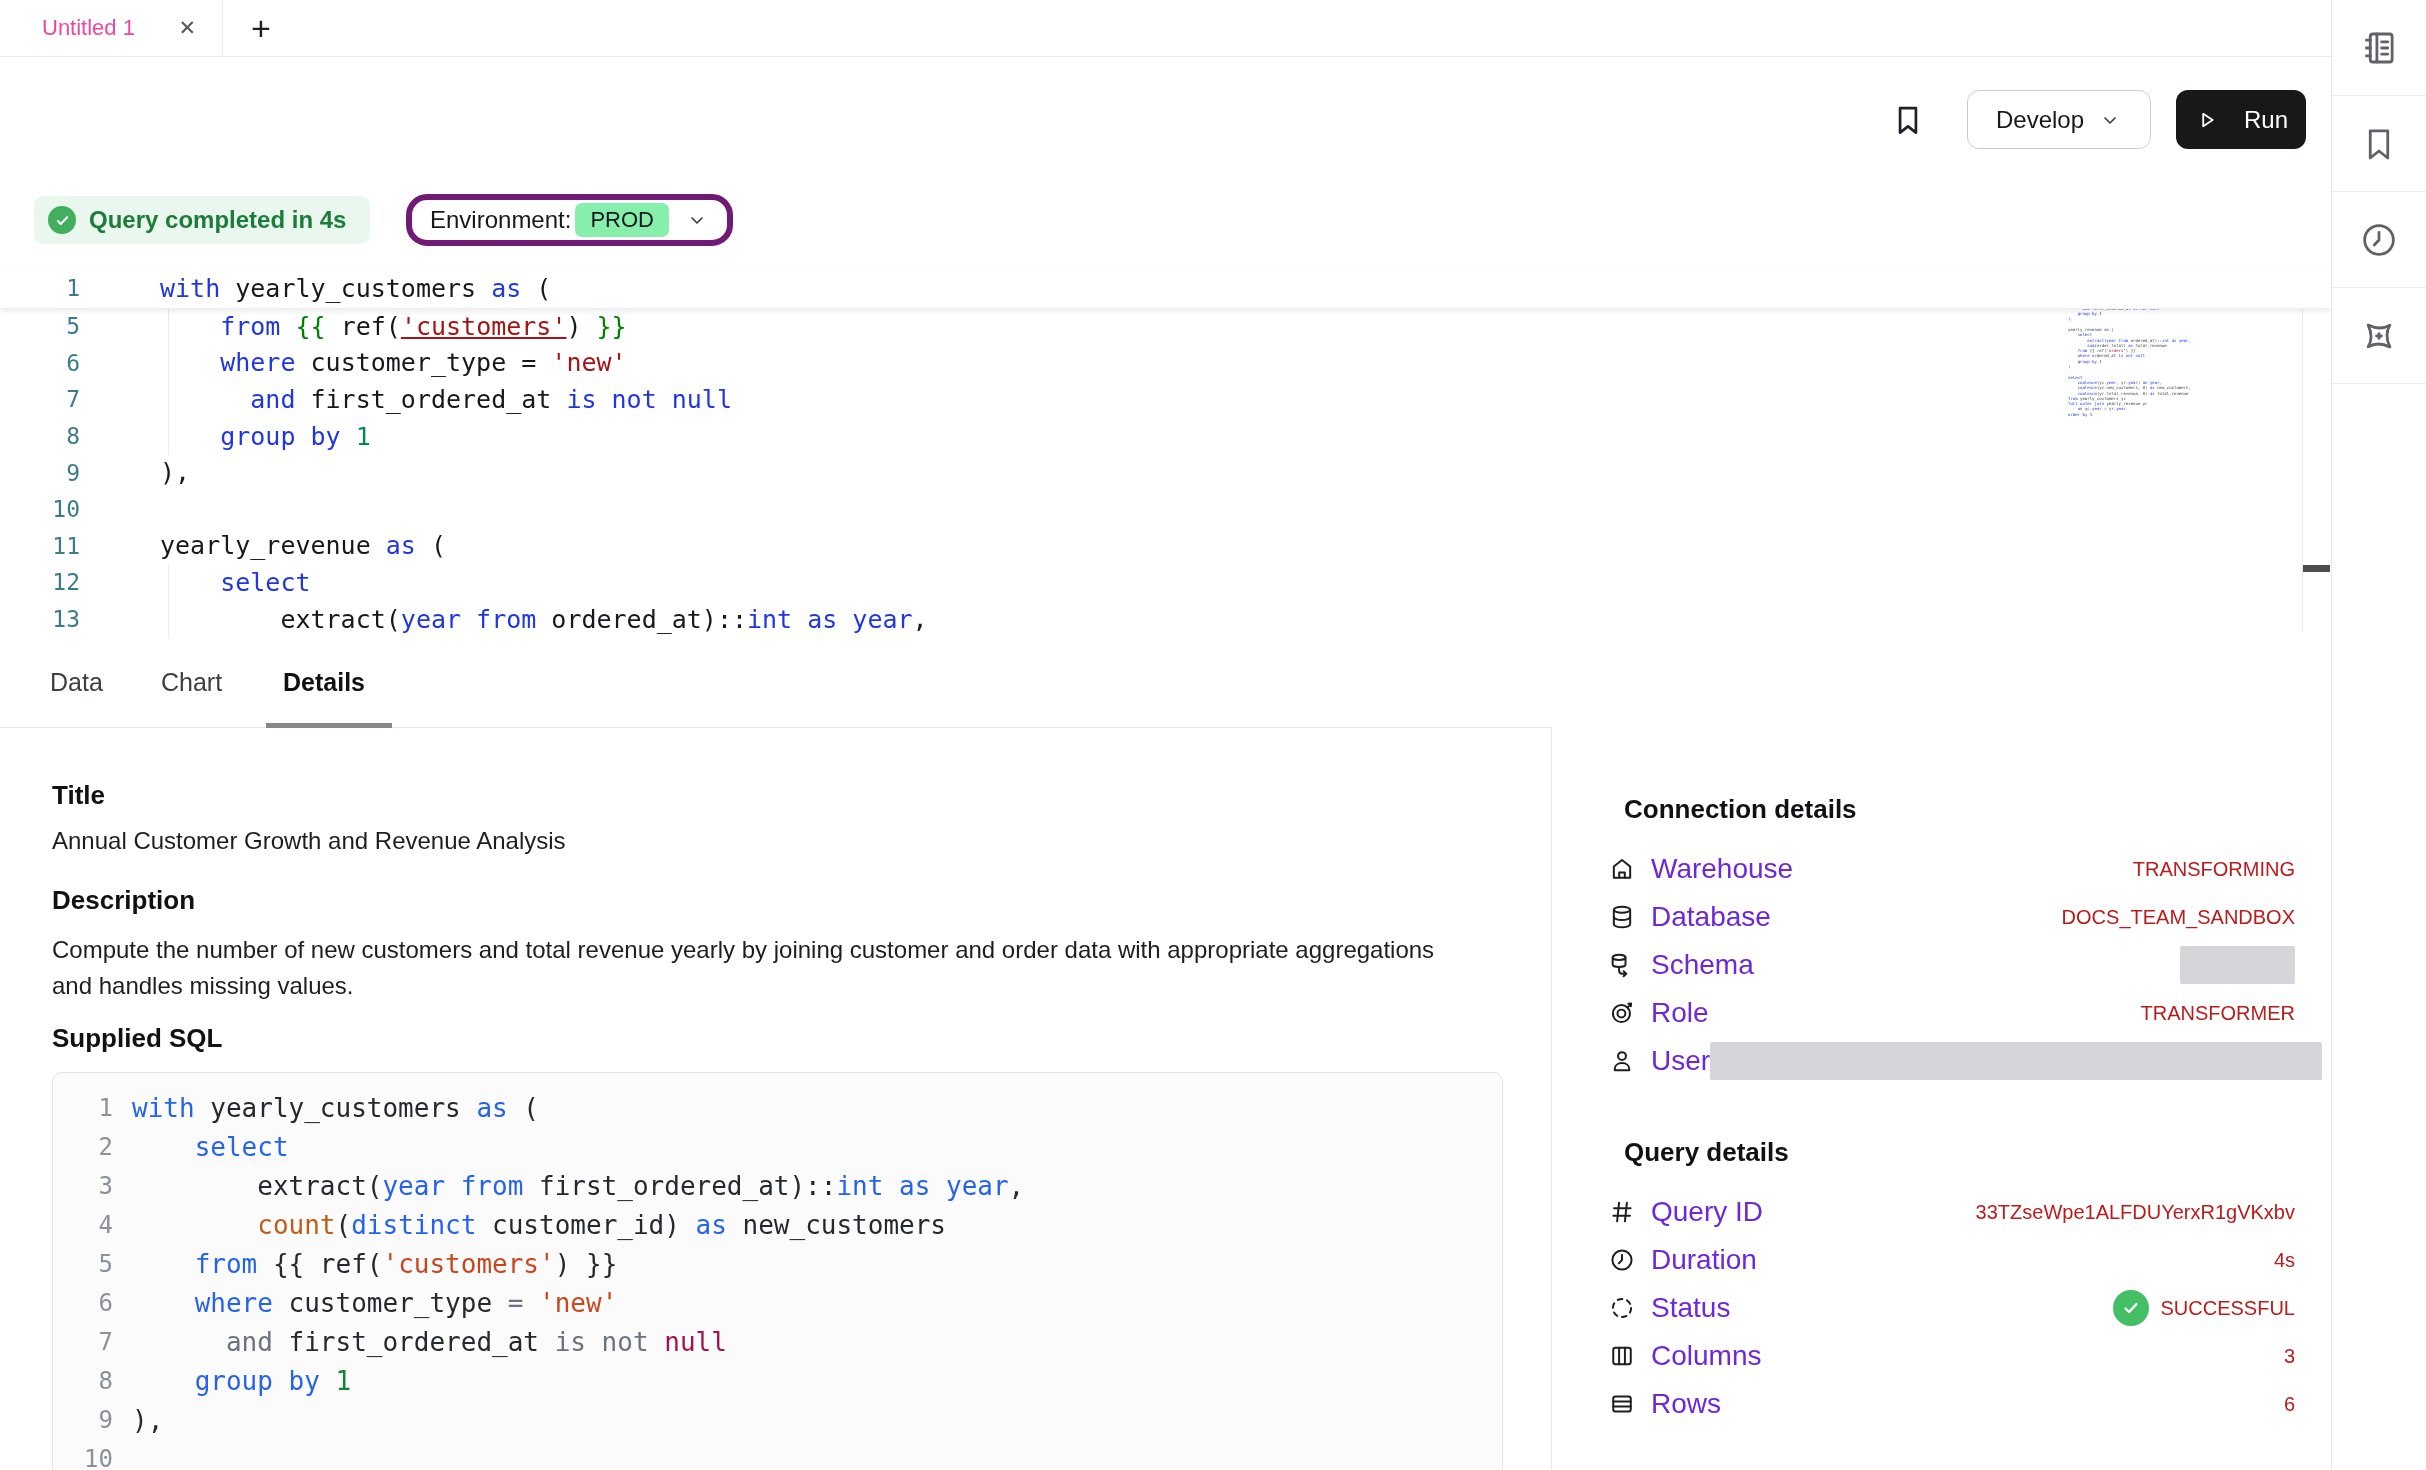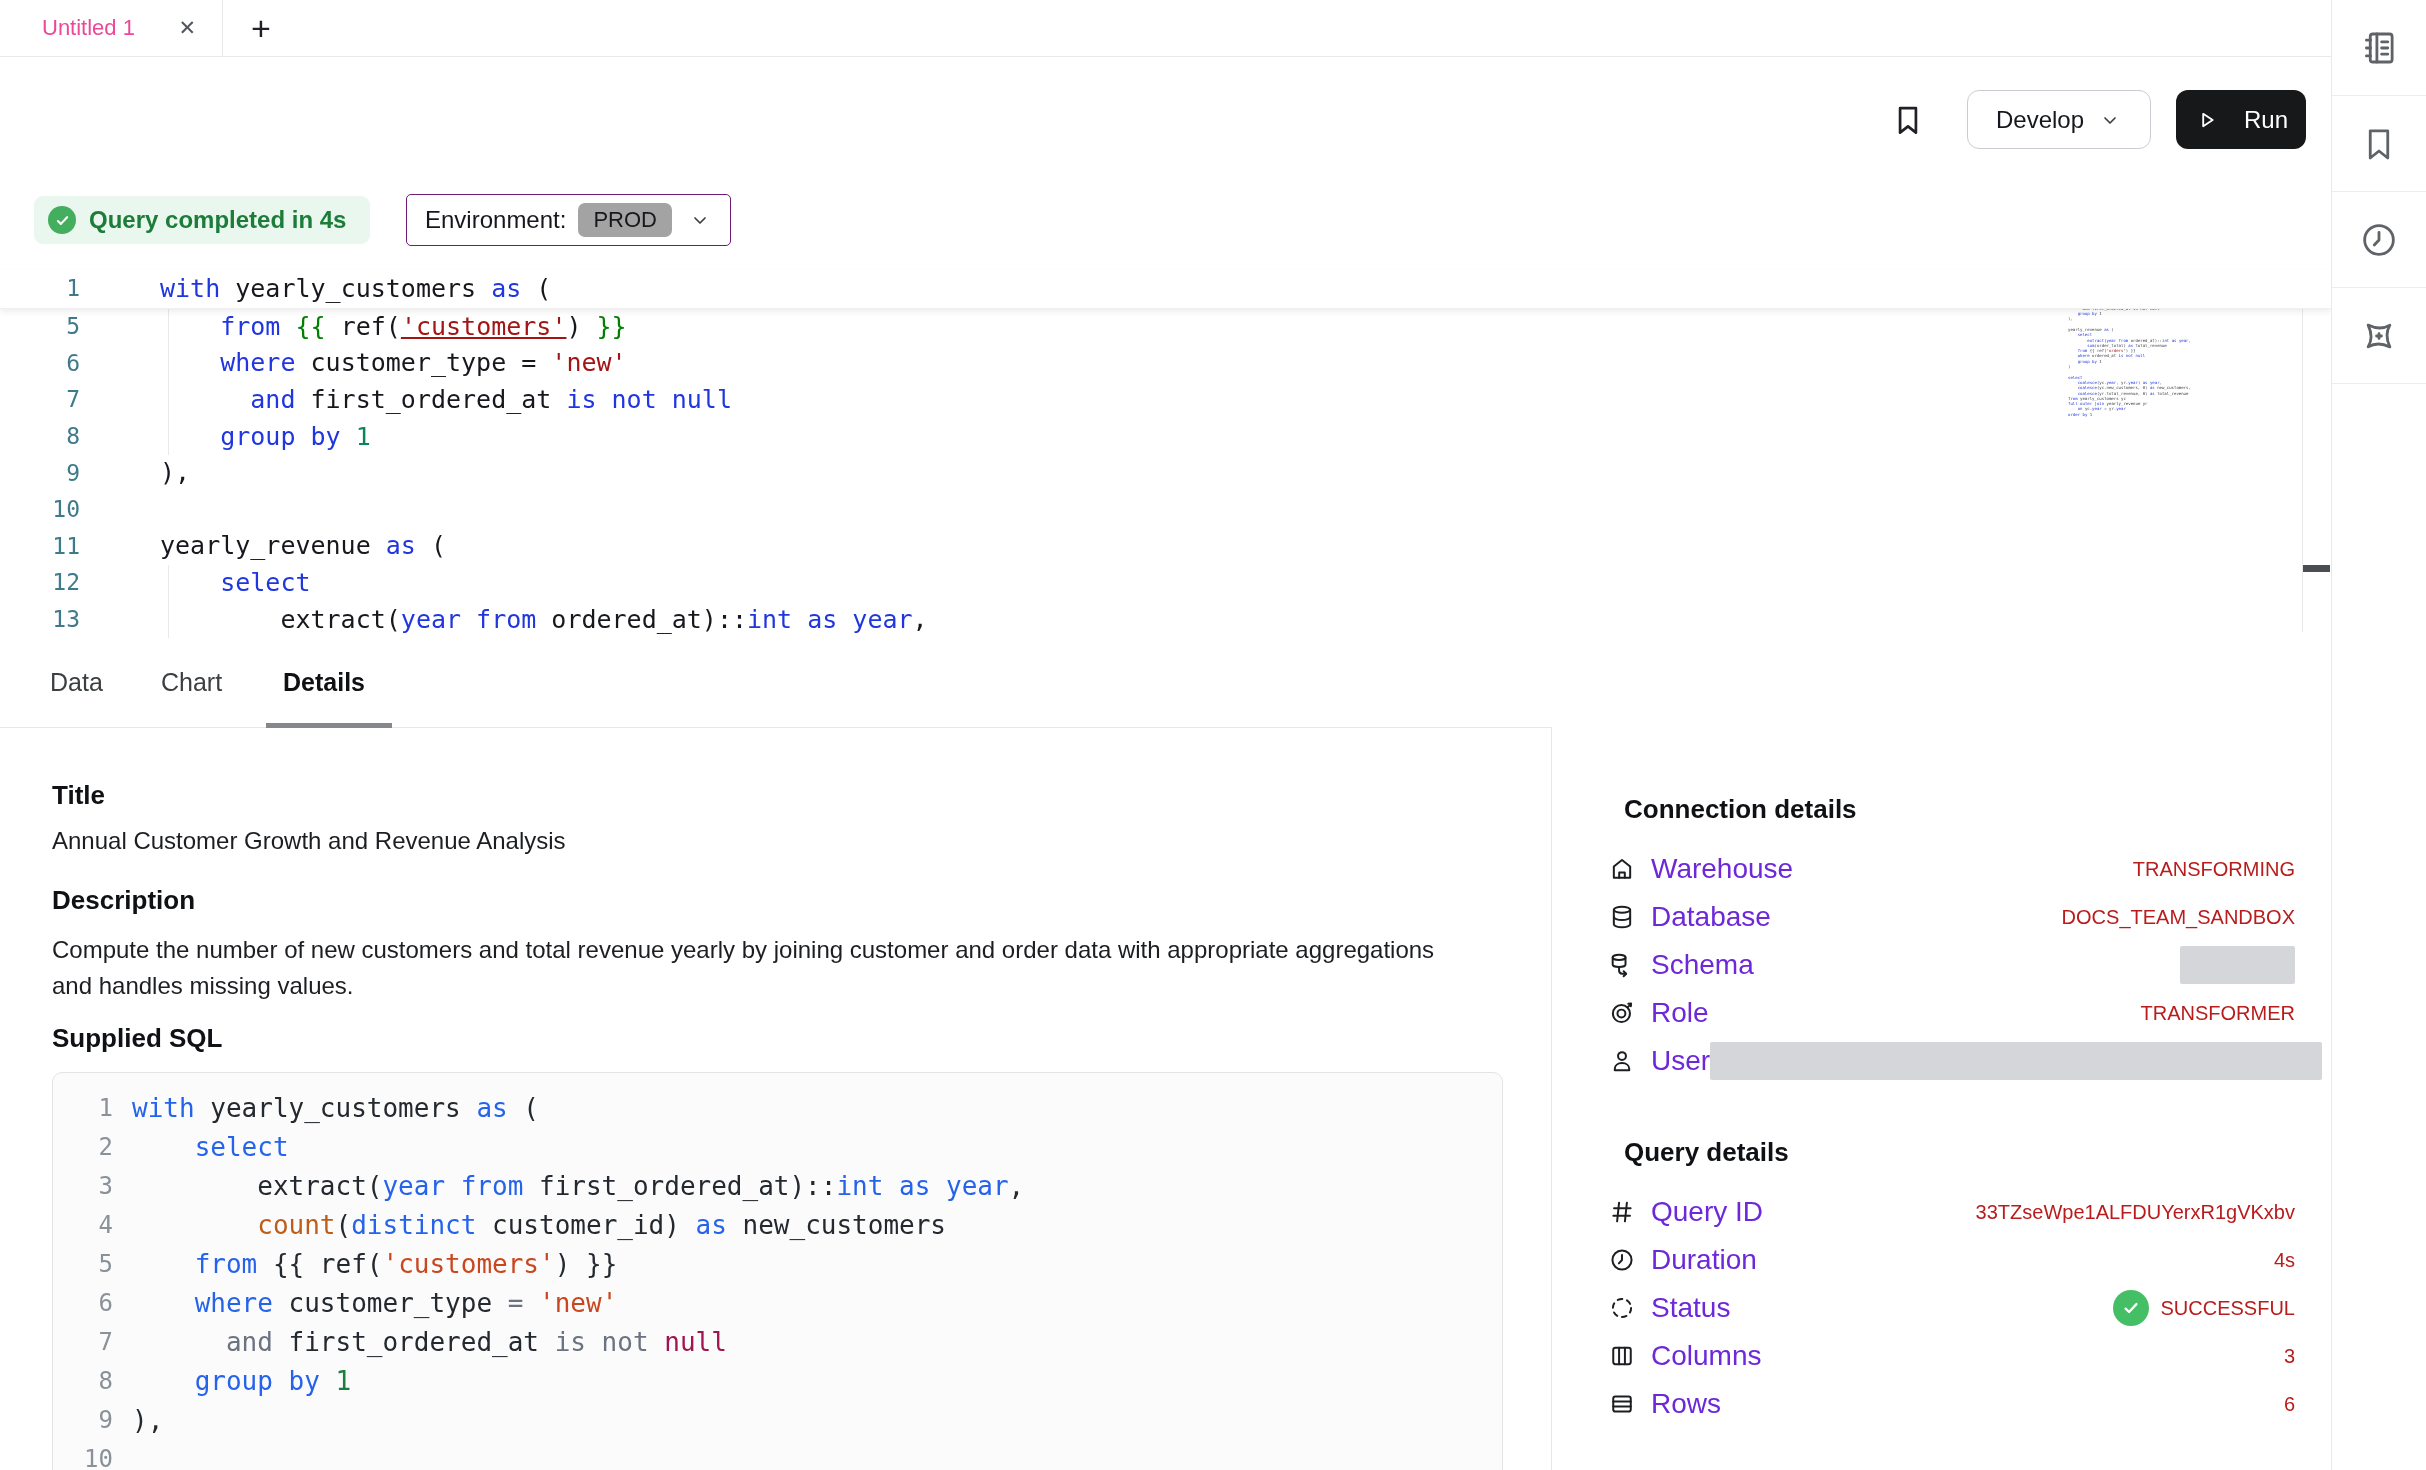--- a/index.html
+++ b/index.html
@@ -22,22 +22,22 @@
   .bookmark-btn{position:absolute;left:1889px;top:101px;width:38px;height:38px;color:#1f2126;cursor:pointer}
   .develop-btn{position:absolute;left:1967px;top:90px;width:184px;height:59px;border:1.5px solid #c9ccd2;border-radius:12px;background:#fff;display:flex;align-items:center;justify-content:center;gap:14px;font-size:24px;color:#16181d;cursor:pointer;box-sizing:border-box}
   .develop-btn .chev{width:24px;height:24px;color:#3c4043}
   .run-btn{position:absolute;left:2176px;top:90px;width:130px;height:59px;border-radius:12px;background:#17181a;color:#fff;display:flex;align-items:center;justify-content:center;gap:24px;font-size:24px;font-weight:500;cursor:pointer}
   .run-btn .play{width:26px;height:26px}
 
   
   .badge{position:absolute;left:34px;top:196px;height:48px;border-radius:9px;background:#e9f7ee;color:#1c7c39;display:inline-flex;align-items:center;gap:13px;padding:0 24px 0 14px;font-size:24px;font-weight:600}
   .check-circle{width:28px;height:28px;border-radius:50%;background:#43ae5e;display:flex;align-items:center;justify-content:center;flex:none}
   .check-circle svg{stroke:#fff;stroke-width:3;width:17px;height:17px}
-  .env{position:absolute;left:406px;top:194px;height:52px;border:1px solid #701a75;border-radius:5px;background:#fff;display:inline-flex;align-items:center;padding:0 18px;font-size:24px;color:#16181d;cursor:pointer;box-sizing:border-box}
-  .env-chip{background:#a3a3a3;border-radius:7px;padding:4px 15px;margin-left:12px;font-size:22px;font-weight:500;color:#16181d}
+  .env{position:absolute;left:406px;top:194px;height:52px;border:6px solid #701a75;border-radius:21px;background:#fff;display:inline-flex;align-items:center;padding:0 18px;font-size:24px;color:#16181d;cursor:pointer;box-sizing:border-box}
+  .env-chip{background:#86efac;border-radius:7px;padding:4px 15px;margin-left:4px;font-size:22px;font-weight:500;color:#16181d}
   .env .chev{width:24px;height:24px;color:#3c4043;margin-left:16px}
 
   
   .editor{position:absolute;left:0;top:252px;width:2331px;height:386px;border-bottom:1px solid #e5e7eb;background:#fff;overflow:hidden;font-family:"DejaVu Sans Mono",monospace;font-size:25px}
   .code-line{display:flex;align-items:center;height:36.6px;white-space:pre}
   .code-line .ln{width:80px;text-align:right;color:#3d7b8c;font-size:23px;flex:none}
   .code-line .code-text{margin-left:80px}
   .sticky{position:absolute;left:0;top:18px;right:0;height:38px;background:#fff;border-bottom:1px solid #f0f0f0;box-shadow:0 3px 6px rgba(0,0,0,.07);z-index:2}
   .lines{position:absolute;left:0;top:56px;right:0;z-index:1}
   .guide{position:absolute;width:1px;background:#e9e9e9;z-index:0}

